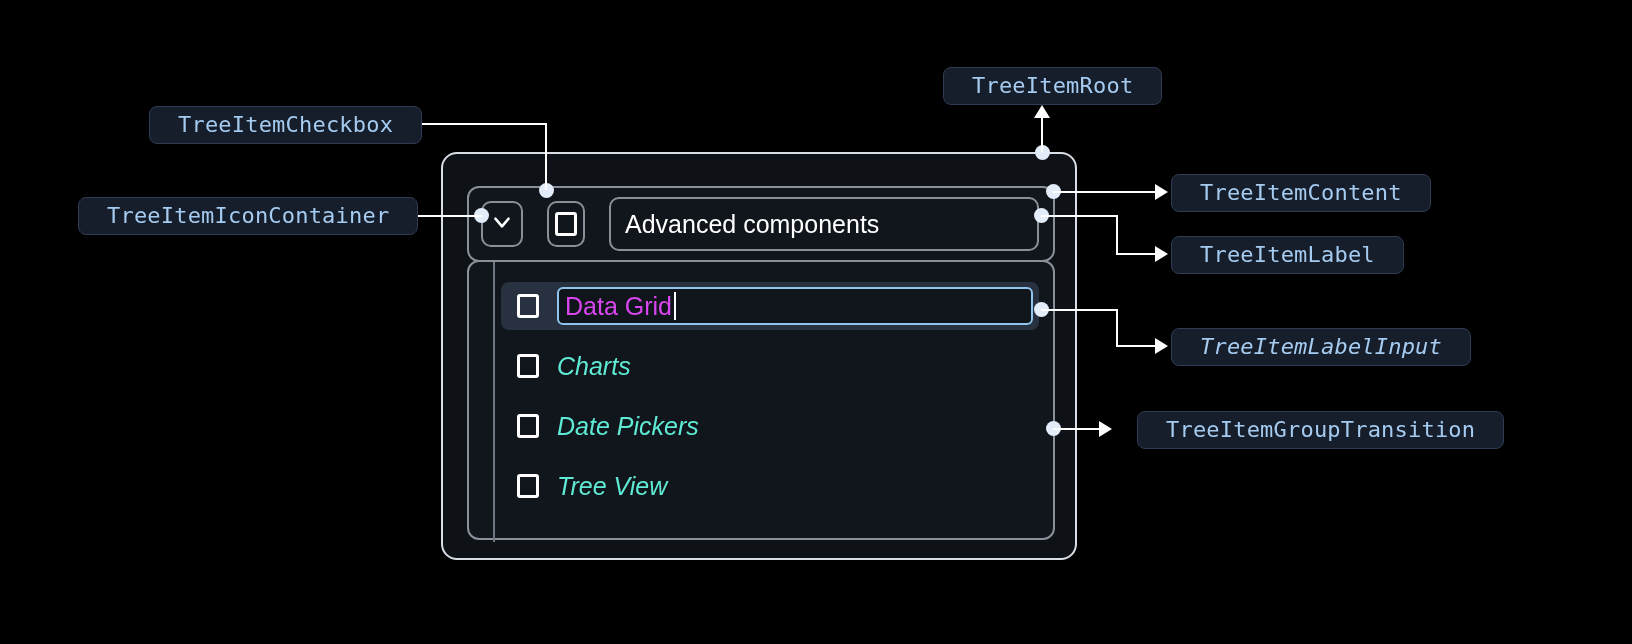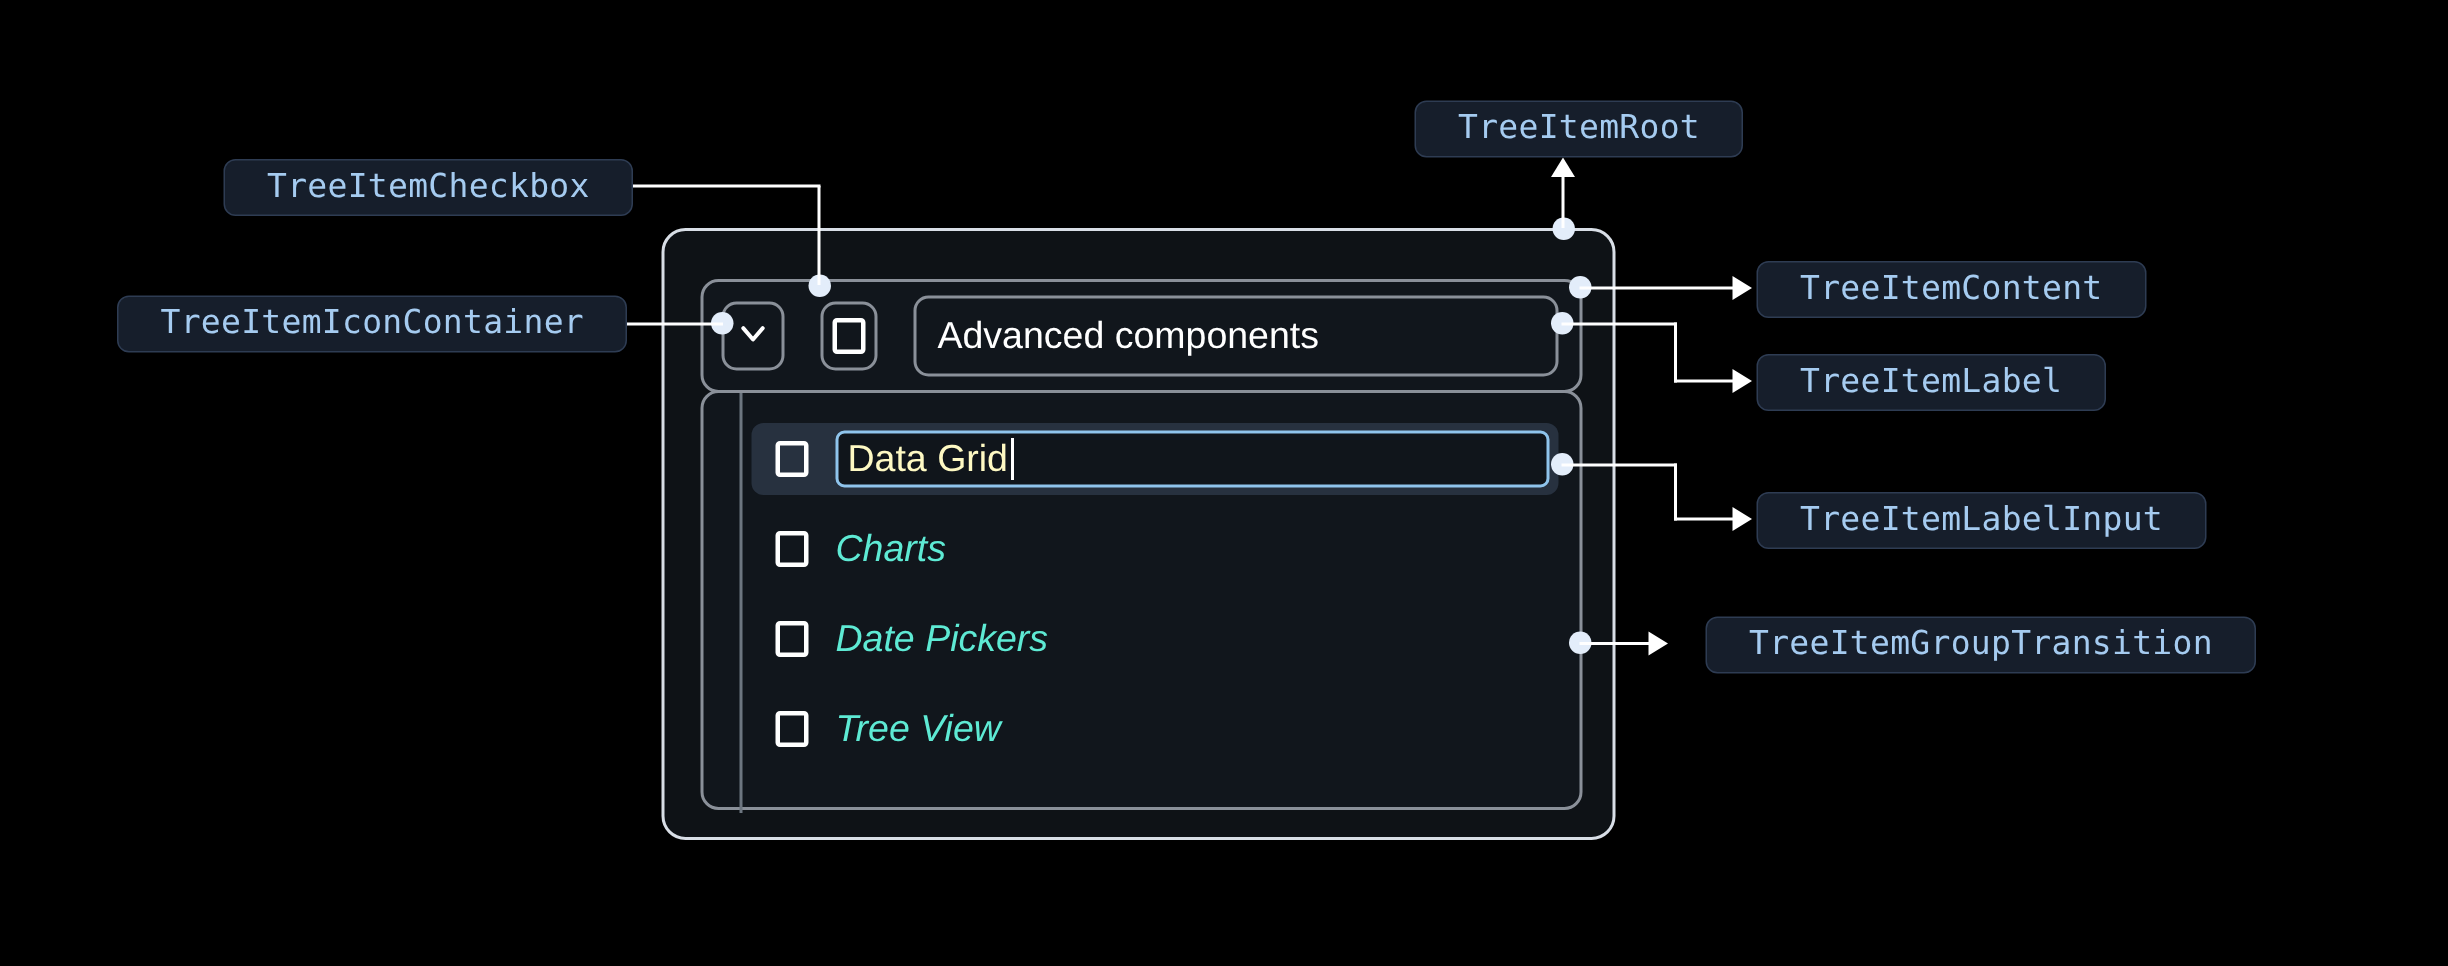--- a/index.html
+++ b/index.html
@@ -158,21 +158,21 @@
   #label-input {
     flex: 1 1 auto;
     height: 38px;
     margin-right: 6px;
     background: #10151b;
     border: 2px solid #8fc4ec;
     border-radius: 6px;
     display: flex;
     align-items: center;
     padding-left: 6px;
-    color: #fef9c3;
+    color: #d946ef;
     font-size: 25px;
   }
   .caret {
     display: inline-block;
     width: 2px; height: 28px;
     background: #ffffff;
     margin-left: 2px;
   }
 </style>
 </head>
@@ -267,17 +267,17 @@
   <div class="badge" style="left:149px; top:106px;">TreeItemCheckbox</div>
 
   <div class="badge" style="left:78px; top:197px;">TreeItemIconContainer</div>
 
   <div class="badge" style="left:943px; top:67px;">TreeItemRoot</div>
 
   <div class="badge" style="left:1171px; top:174px;">TreeItemContent</div>
 
   <div class="badge" style="left:1171px; top:236px;">TreeItemLabel</div>
 
-  <div class="badge" style="left:1171px; top:328px;">TreeItemLabelInput</div>
+  <div class="badge" style="left:1171px; top:328px;font-style:italic;">TreeItemLabelInput</div>
 
   <div class="badge" style="left:1115px; top:411px;margin-left:22px;">TreeItemGroupTransition</div>
 
 </div>
 
 </body></html>

